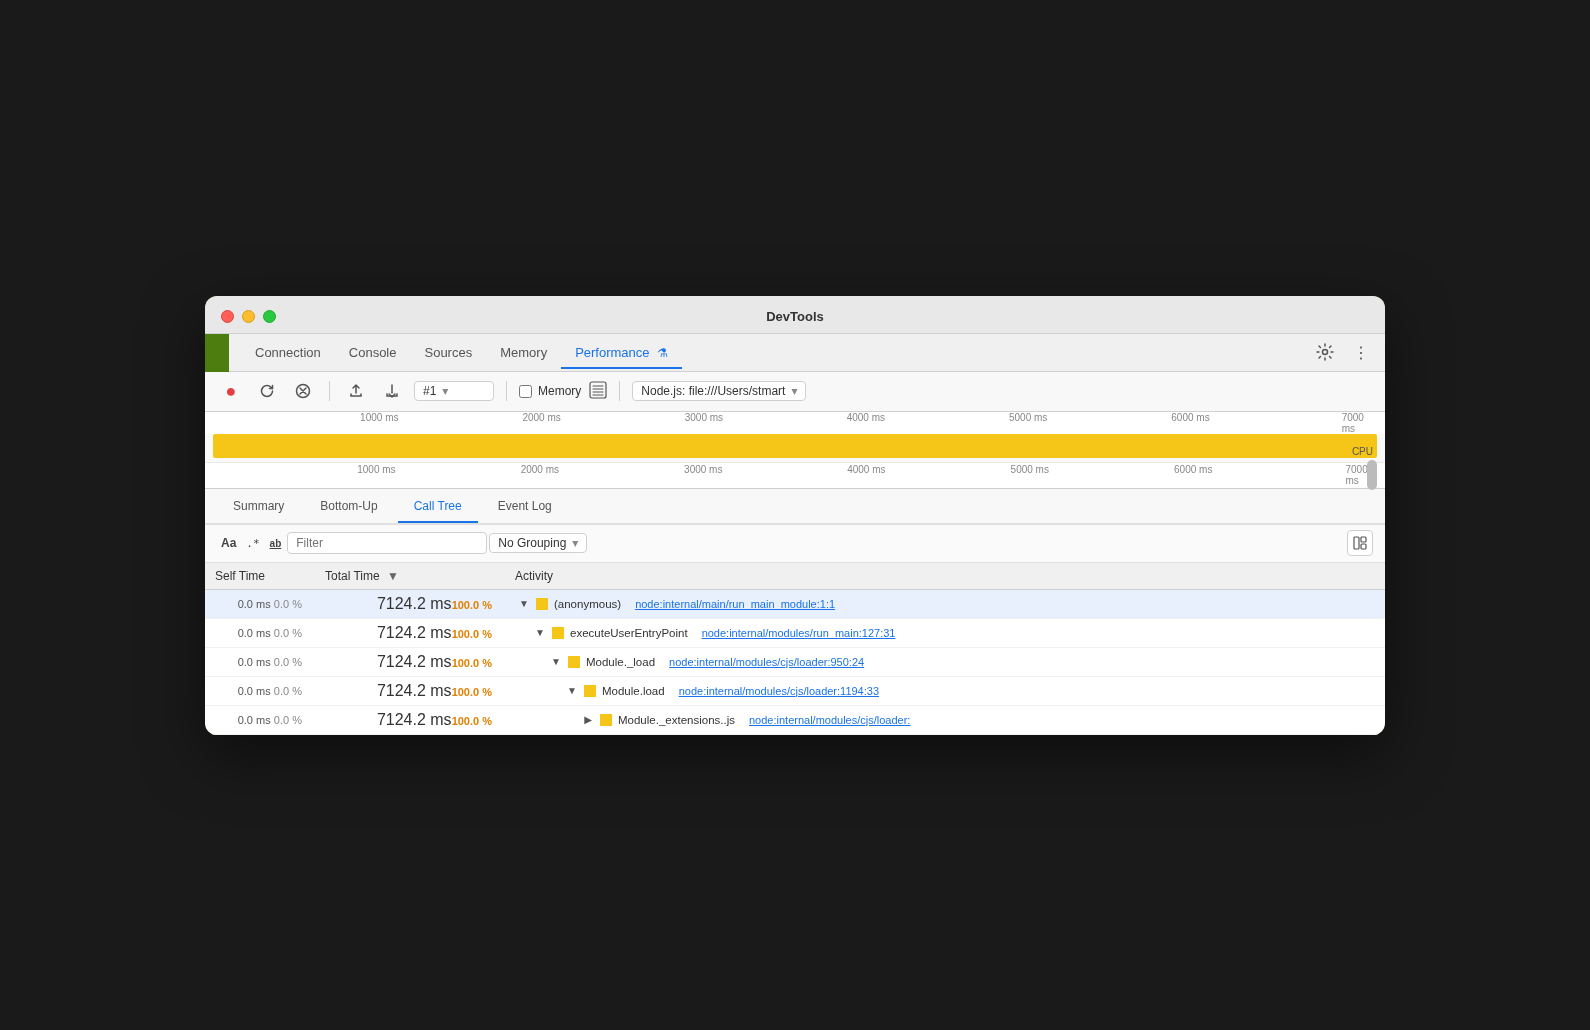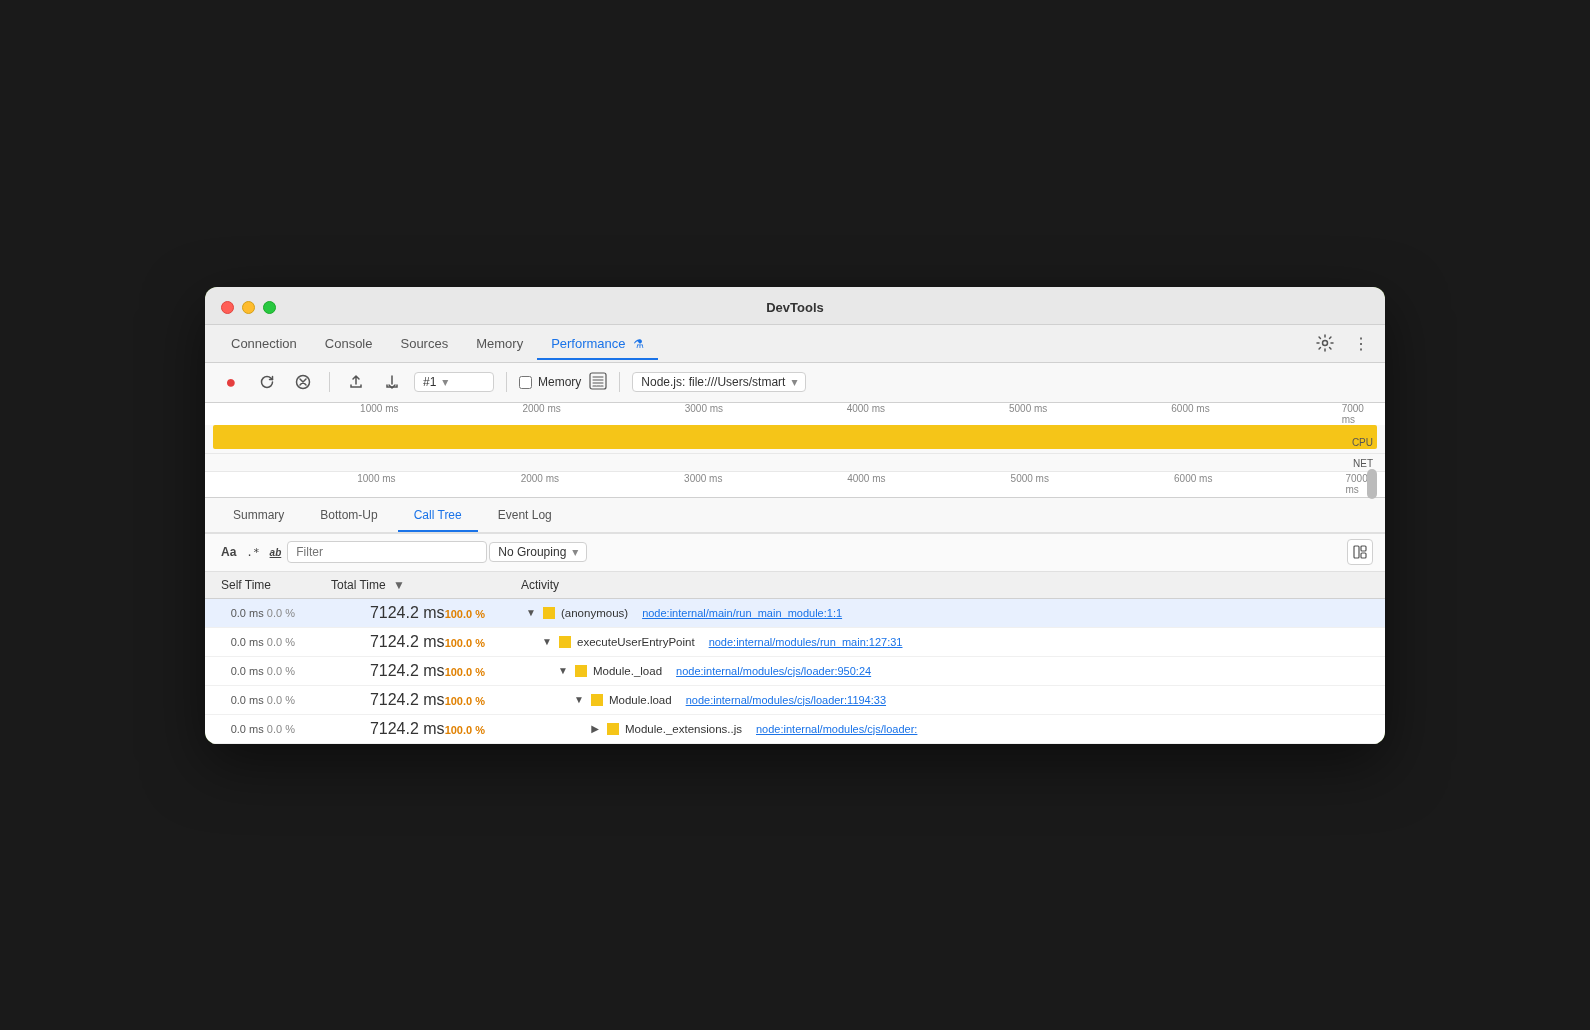--- a/index.html
+++ b/index.html
@@ -48,20 +48,21 @@
       font-weight: 600;
       color: #333;
     }
     .tabs-bar {
       background: #f0f0f0;
       display: flex;
       align-items: center;
       padding: 0 12px;
       border-bottom: 1px solid #d0d0d0;
       height: 38px;
+      margin-left: 24px;
     }
     .tab {
       padding: 8px 14px;
       font-size: 13px;
       color: #555;
       cursor: pointer;
       position: relative;
       white-space: nowrap;
     }
     .tab.active {
@@ -313,38 +314,38 @@
       color: #555;
       background: white;
     }
     .data-table {
       width: 100%;
       border-collapse: collapse;
       font-size: 12px;
     }
     .data-table th {
       background: #f0f0f0;
-      padding: 6px 16px;
+      padding: 6px 10px;
       text-align: left;
       font-weight: 500;
       color: #333;
       border-bottom: 1px solid #d0d0d0;
       font-size: 12px;
       position: relative;
     }
     .data-table th.sortable {
       cursor: pointer;
     }
     .sort-arrow {
       display: inline-block;
       margin-left: 4px;
       color: #666;
     }
     .data-table td {
-      padding: 5px 20px;
+      padding: 5px 13px;
       border-bottom: 1px solid #f0f0f0;
       font-size: 11.5px;
       vertical-align: middle;
     }
     .row-selected { background: #e8f0fe !important; }
     .activity-cell {
       display: flex;
       align-items: center;
       gap: 6px;
     }
@@ -495,23 +496,20 @@
         <span class="time-tick" style="left:84.21%;">6000 ms</span>
         <span class="time-tick" style="left:98.25%;">7000 ms</span>
       </div>
     </div>
 
     <div class="cpu-bar-container">
       <div class="cpu-bar"></div>
       <span class="cpu-label">CPU</span>
     </div>
 
-    <div class="net-bar-container" style="position:relative; background: #f9f9f9; border-top:1px solid #e8e8e8; height:18px;">
-      <span class="net-label">NET</span>
-    </div>
 
     <div style="position:relative; height:26px; background:#fff; border-top:1px solid #e8e8e8; display:flex; align-items:center; padding:0 8px;">
       <div style="position:relative; flex:1; height:22px;">
         <span class="time-tick" style="left:14.04%; font-size:10px; color:#888; position:absolute; transform:translateX(-50%);">1000 ms</span>
         <span class="time-tick" style="left:28.08%; font-size:10px; color:#888; position:absolute; transform:translateX(-50%);">2000 ms</span>
         <span class="time-tick" style="left:42.12%; font-size:10px; color:#888; position:absolute; transform:translateX(-50%);">3000 ms</span>
         <span class="time-tick" style="left:56.13%; font-size:10px; color:#888; position:absolute; transform:translateX(-50%);">4000 ms</span>
         <span class="time-tick" style="left:70.17%; font-size:10px; color:#888; position:absolute; transform:translateX(-50%);">5000 ms</span>
         <span class="time-tick" style="left:84.21%; font-size:10px; color:#888; position:absolute; transform:translateX(-50%);">6000 ms</span>
         <span class="time-tick" style="left:98.25%; font-size:10px; color:#888; position:absolute; transform:translateX(-50%);">7000 ms</span>
@@ -535,21 +533,21 @@
     </div>
   </div>
 
   <div class="filter-bar">
     <div class="filter-text-btn">
       <span>Aa</span>
     </div>
     <div class="filter-regex-btn">
       <span>.*</span>
     </div>
-    <div class="filter-text-btn" style="font-size:10px; text-decoration:underline;font-style:italic;">
+    <div class="filter-text-btn" style="font-size:10px; text-decoration:underline;">
       <span>ab</span>
     </div>
     <input class="filter-input" type="text" placeholder="Filter" style="">
     <div class="grouping-select">
       <span>No Grouping</span>
       <span style="color:#888;">▾</span>
     </div>
     <div class="filter-spacer"></div>
     <div class="panel-icon-btn">
       <svg width="14" height="14" viewBox="0 0 14 14" fill="none">

